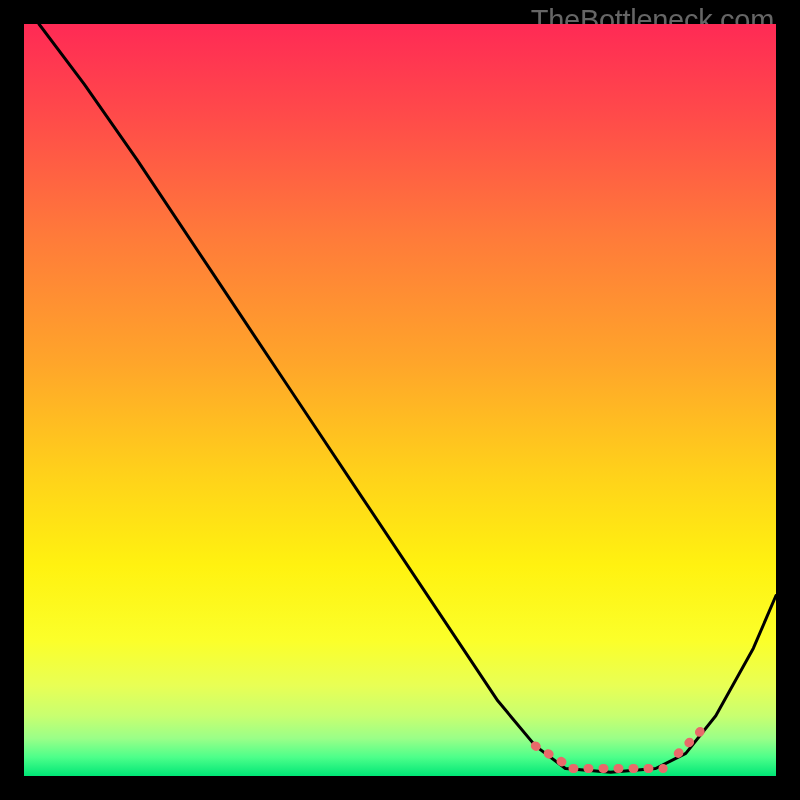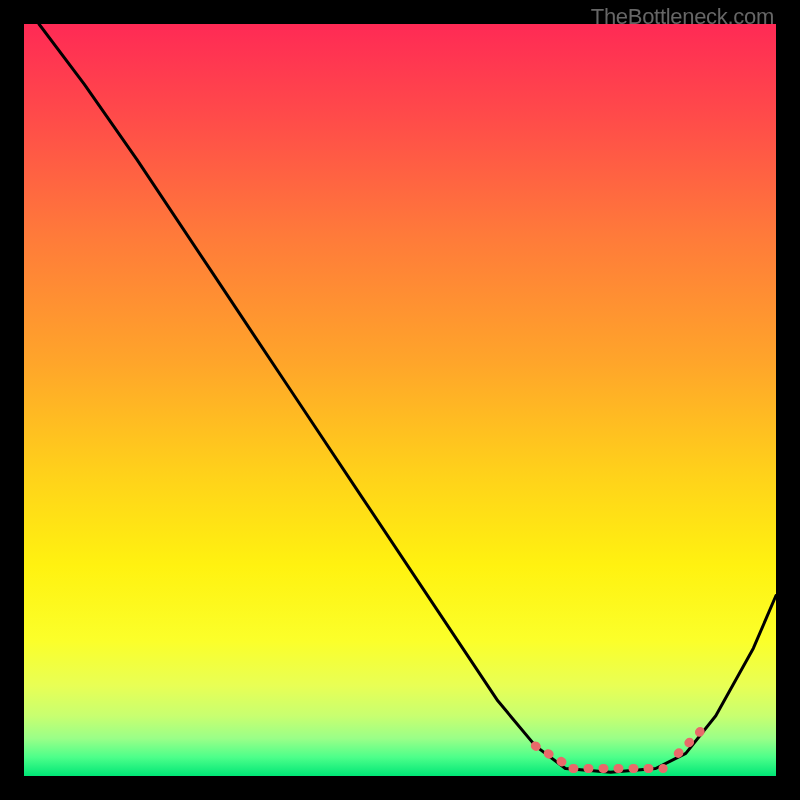--- a/index.html
+++ b/index.html
@@ -24,21 +24,21 @@
     left: 0;
     top: 0;
     width: 752px;
     height: 752px;
   }
   .watermark {
     position: absolute;
     top: 4px;
     right: 26px;
     color: #666;
-    font-size: 22px;
+    font-size: 29px;
     font-weight: 500;
     letter-spacing: -0.3px;
   }
   .curve-svg {
     position: absolute;
     left: 0;
     top: 0;
     width: 752px;
     height: 752px;
     pointer-events: none;

